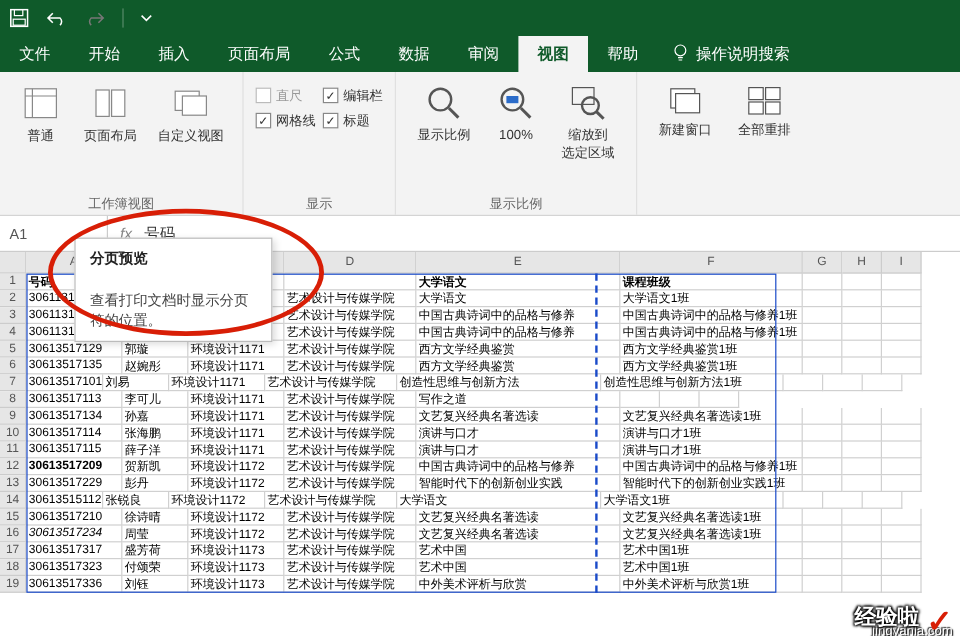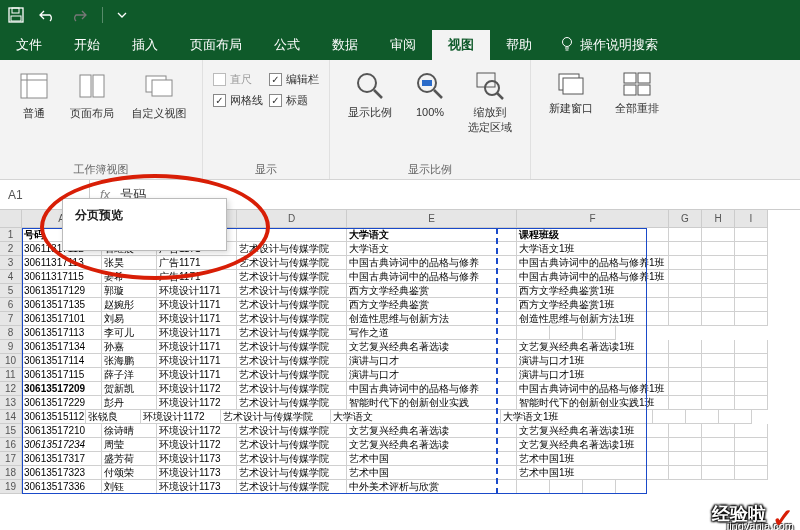--- a/index.html
+++ b/index.html
@@ -243,20 +243,21 @@
 <div class="formula-bar">
   <div class="name-box">A1</div>
   <div class="fx-area">
     <span class="fx-sym">fx</span>
     <span class="fx-val">号码</span>
   </div>
 </div>
 
 <div class="tooltip-box">
   <div class="tooltip-title">分页预览</div>
+  <div>查看打印文档时显示分页符的位置。</div>
 </div>
 
 <div class="red-ellipse"></div>
 
 <div class="sheet-wrap">
   <div class="corner"></div>
   <div class="col-hdrs" id="col-hdrs">
       <div class="col-hdr" style="width: 80px;">A</div>
       <div class="col-hdr" style="width: 55px;">B</div>
       <div class="col-hdr" style="width: 80px;">C</div>
@@ -349,21 +350,21 @@
         <div class="g-cell" style="width: 55px;">赵婉彤</div>
         <div class="g-cell" style="width: 80px;">环境设计1171</div>
         <div class="g-cell" style="width: 110px;">艺术设计与传媒学院</div>
         <div class="g-cell" style="width: 170px;">西方文学经典鉴赏</div>
         <div class="g-cell" style="width: 152px;">西方文学经典鉴赏1班</div>
         <div class="g-cell" style="width: 33px;"></div>
         <div class="g-cell" style="width: 33px;"></div>
         <div class="g-cell" style="width: 33px;"></div>
       </div>
       <div class="g-row">
-        <div class="g-cell" style="width: 80px;">30613517101</div>
+        <div class="g-cell" style="width: 64px;">30613517101</div>
         <div class="g-cell" style="width: 55px;">刘易</div>
         <div class="g-cell" style="width: 80px;">环境设计1171</div>
         <div class="g-cell" style="width: 110px;">艺术设计与传媒学院</div>
         <div class="g-cell" style="width: 170px;">创造性思维与创新方法</div>
         <div class="g-cell" style="width: 152px;">创造性思维与创新方法1班</div>
         <div class="g-cell" style="width: 33px;"></div>
         <div class="g-cell" style="width: 33px;"></div>
         <div class="g-cell" style="width: 33px;"></div>
       </div>
       <div class="g-row">
@@ -485,20 +486,21 @@
         <div class="g-cell" style="width: 33px;"></div>
         <div class="g-cell" style="width: 33px;"></div>
         <div class="g-cell" style="width: 33px;"></div>
       </div>
       <div class="g-row">
         <div class="g-cell" style="width: 80px;">30613517336</div>
         <div class="g-cell" style="width: 55px;">刘钰</div>
         <div class="g-cell" style="width: 80px;">环境设计1173</div>
         <div class="g-cell" style="width: 110px;">艺术设计与传媒学院</div>
         <div class="g-cell" style="width: 170px;">中外美术评析与欣赏</div>
+        <div class="g-cell" style="width: 152px;">中外美术评析与欣赏1班</div>
         <div class="g-cell" style="width: 33px;"></div>
         <div class="g-cell" style="width: 33px;"></div>
         <div class="g-cell" style="width: 33px;"></div>
       </div>
     </div>
 
   <div class="blue-border" style="left:22px; top:18px; width:625px; height:266px;"></div>
   <div class="dash-border" style="left:496px; top:18px; height:266px;"></div>
 </div>
 

